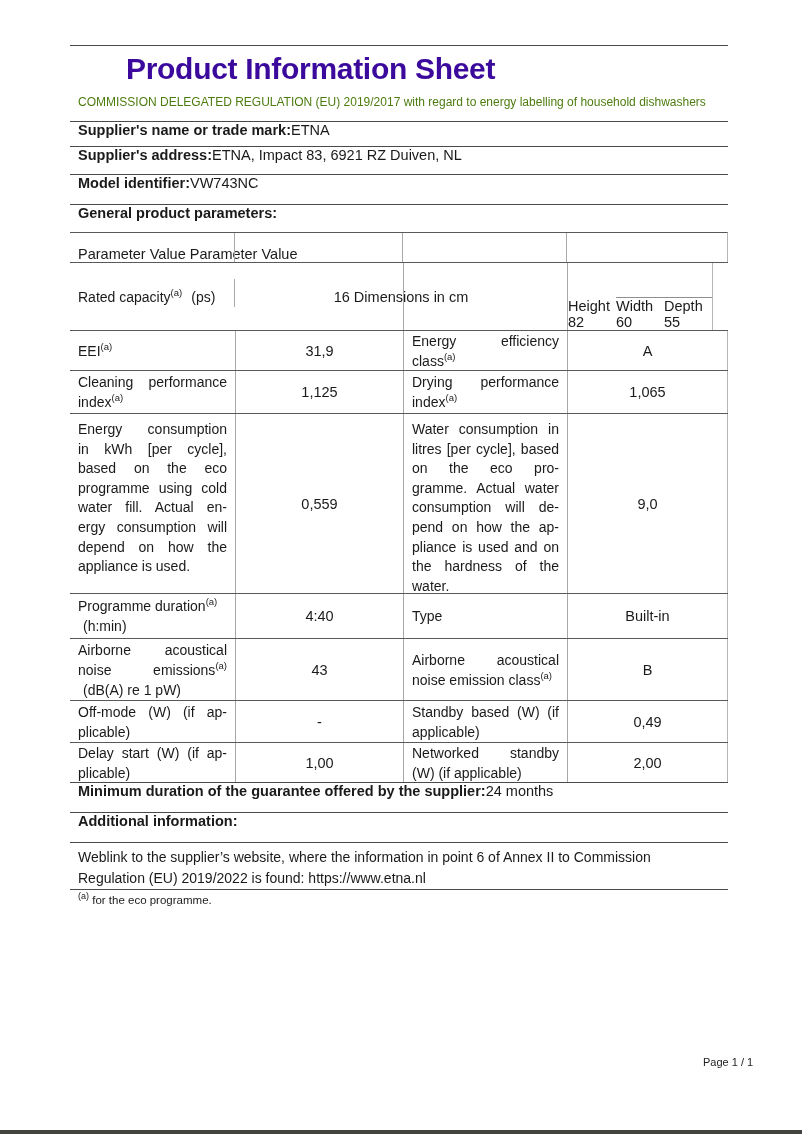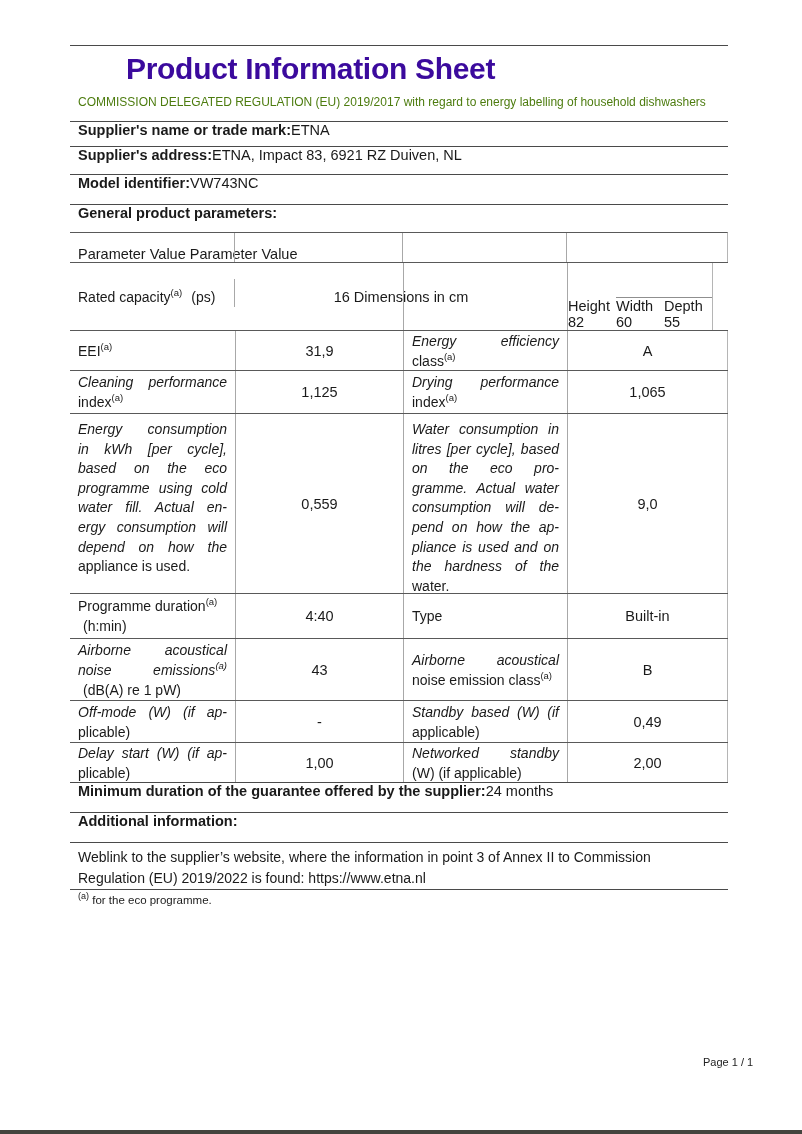--- a/index.html
+++ b/index.html
@@ -20,21 +20,21 @@
   .b { font-weight:bold; }
   .h25{height:25px} .h28{height:28px} .h30{height:30px} .h48{height:48px}
   .weblink { border-bottom:1px solid #4a4a4a; font-size:14px; line-height:21px; display:block; padding-top:4px; }
 
   
   .grid-row { display:flex; border-top:1px solid #595959; position:relative; }
   .c1{width:165px} .c2{width:168px;border-left:1px solid #a8a8a8} .c3{width:164px;border-left:1px solid #a8a8a8}
   .c4{width:161px;border-left:1px solid #a8a8a8;border-right:1px solid #b5b5b5}
   .lbl { padding:2px 8px; font-size:14px; line-height:20px; display:flex; flex-direction:column; justify-content:center; }
   .val { display:flex; align-items:center; justify-content:center; font-size:14.5px; }
-  .jl { text-align:justify; text-align-last:justify;font-style:italic; }
+  .jl { text-align:justify; text-align-last:justify; }
   .para { justify-content:flex-start; padding-top:6px; line-height:19.6px; }
   .ind { padding-left:5px; }
   sup { font-size:9.5px; vertical-align:super; line-height:0; }
 
   
   .phead { height:30px; border-top:1px solid #595959; position:relative; display:flex; align-items:flex-end;
            padding-left:8px; font-size:14.5px; border-right:1px solid #b5b5b5; }
   .vline { position:absolute; top:0; bottom:0; width:1px; background:#a8a8a8; }
 
   
@@ -213,21 +213,21 @@
     <div class="row h30">
       <span class="b">Minimum duration of the guarantee offered by the supplier:</span>
         <span> 24 months</span>
     </div>
 
     <div class="row h30">
       <span class="b">Additional information:</span>
     </div>
 
     <div class="row h48 weblink nojust">
-        <div>Weblink to the supplier’s website, where the information in point 3 of Annex II to Commission</div>
+        <div>Weblink to the supplier’s website, where the information in point 6 of Annex II to Commission</div>
         <div>Regulation (EU) 2019/2022 is found:  https://www.etna.nl</div>
       </div>
 
     <div class="footnote">
       <sup>(a)</sup><span> for the eco programme.</span>
     </div>
 
   </div>
 
   <div class="pagenum">Page 1 / 1</div>

